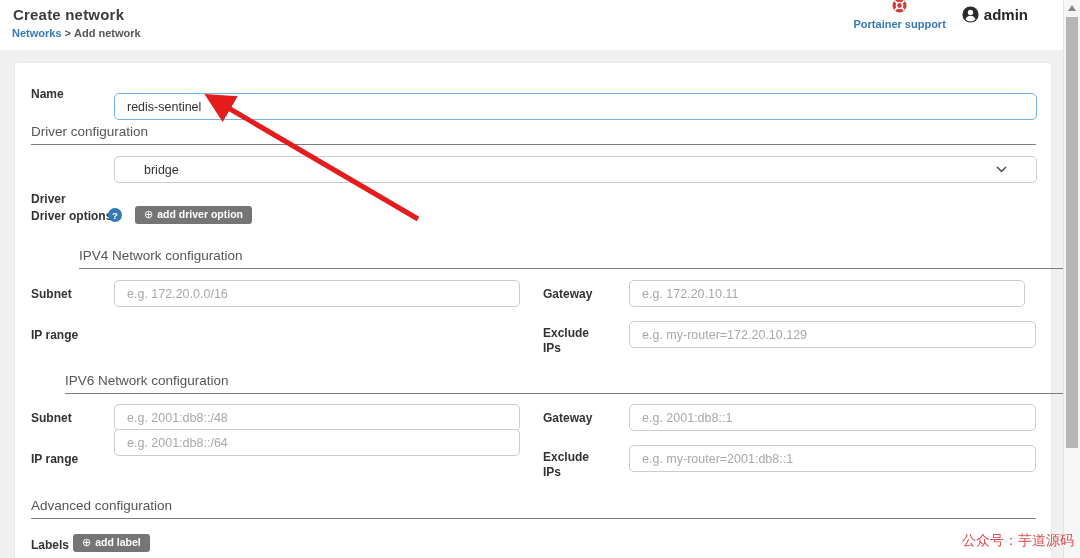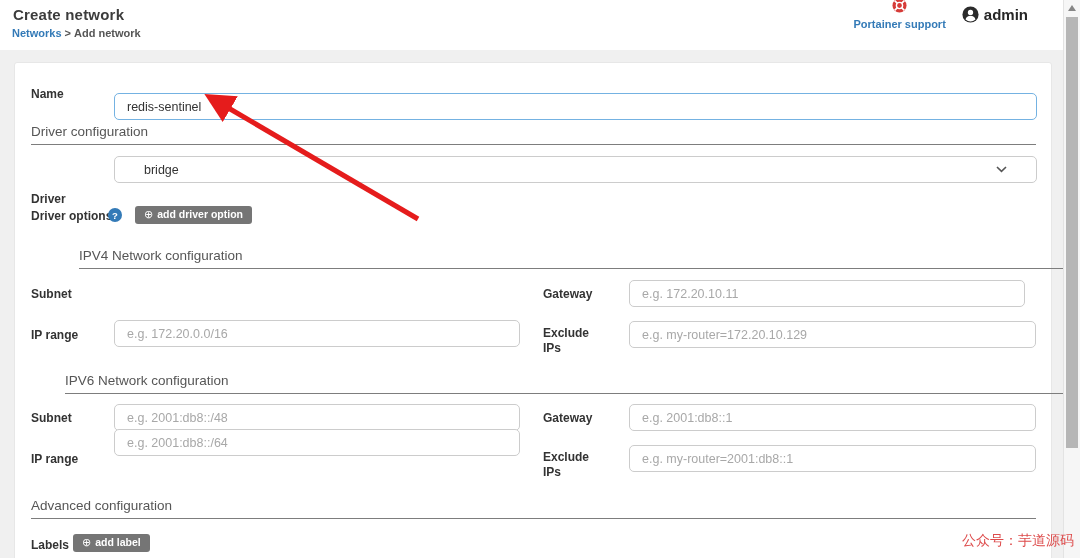--- a/index.html
+++ b/index.html
@@ -121,21 +121,21 @@
 
     <label class="fld-label" style="top:146px; left:16px;">Driver options</label>
     <span class="help-icon" style="top:145px; left:93px;">?</span>
     <button class="gray-btn" style="top:143px; left:120px;">
       <span class="plus">⊕</span>
       <span>add driver option</span>
     </button>
 
     <div class="section-title" style="top:185px;margin-left:48px;">IPV4 Network configuration</div>
     <label class="fld-label" style="top:224px; left:16px;">Subnet</label>
-    <input class="txt-input" style="top: 217px; left: 99px; width: 406px; margin-top: 40px;" type="text" placeholder="e.g. 172.20.0.0/16">
+    <input class="txt-input" style="top: 217px; left: 99px; width: 406px;" type="text" placeholder="e.g. 172.20.0.0/16">
     <label class="fld-label" style="top:224px; left:528px;">Gateway</label>
     <input class="txt-input" style="top: 217px; left: 614px; width: 396px;" type="text" placeholder="e.g. 172.20.10.11">
     <label class="fld-label" style="top:265px; left:16px;">IP range</label>
     <label class="fld-label" style="top:263px; left:528px; width:55px; line-height:1.25;">Exclude IPs</label>
     <input class="txt-input" style="top: 258px; left: 614px; width: 407px;" type="text" placeholder="e.g. my-router=172.20.10.129">
 
     <div class="section-title" style="top:310px;margin-left:34px;">IPV6 Network configuration</div>
     <label class="fld-label" style="top:348px; left:16px;">Subnet</label>
     <input class="txt-input" style="top: 341px; left: 99px; width: 406px;" type="text" placeholder="e.g. 2001:db8::/48">
     <label class="fld-label" style="top:348px; left:528px;">Gateway</label>

